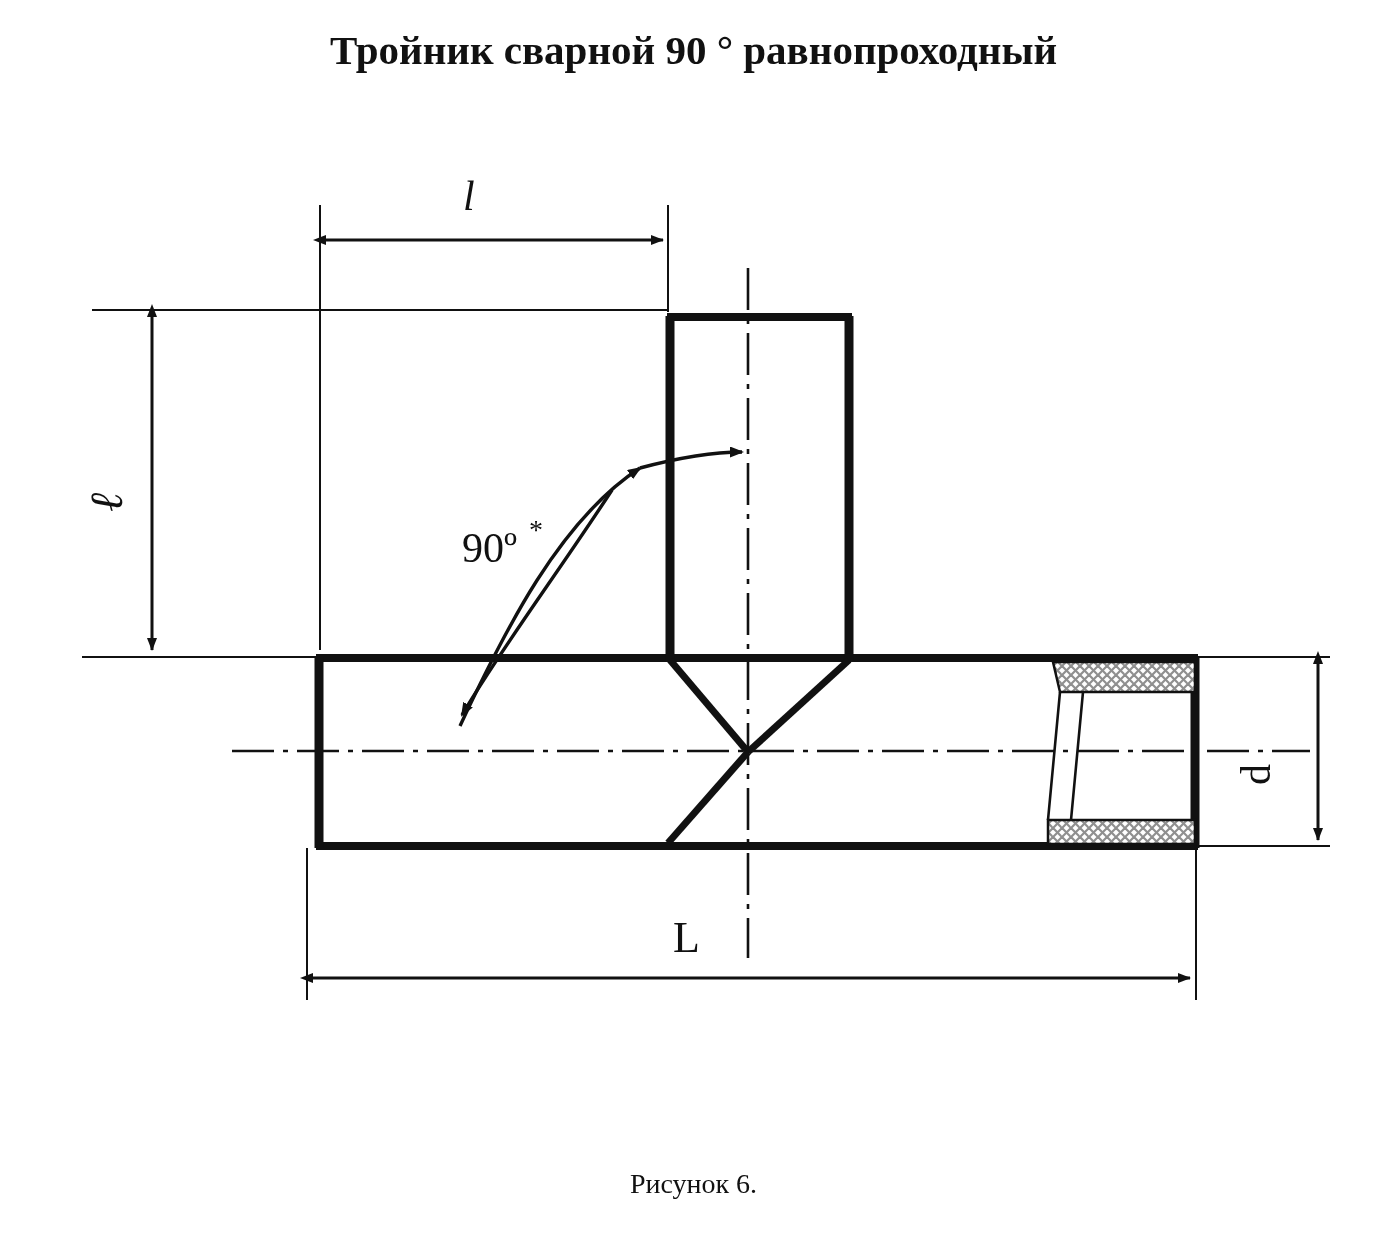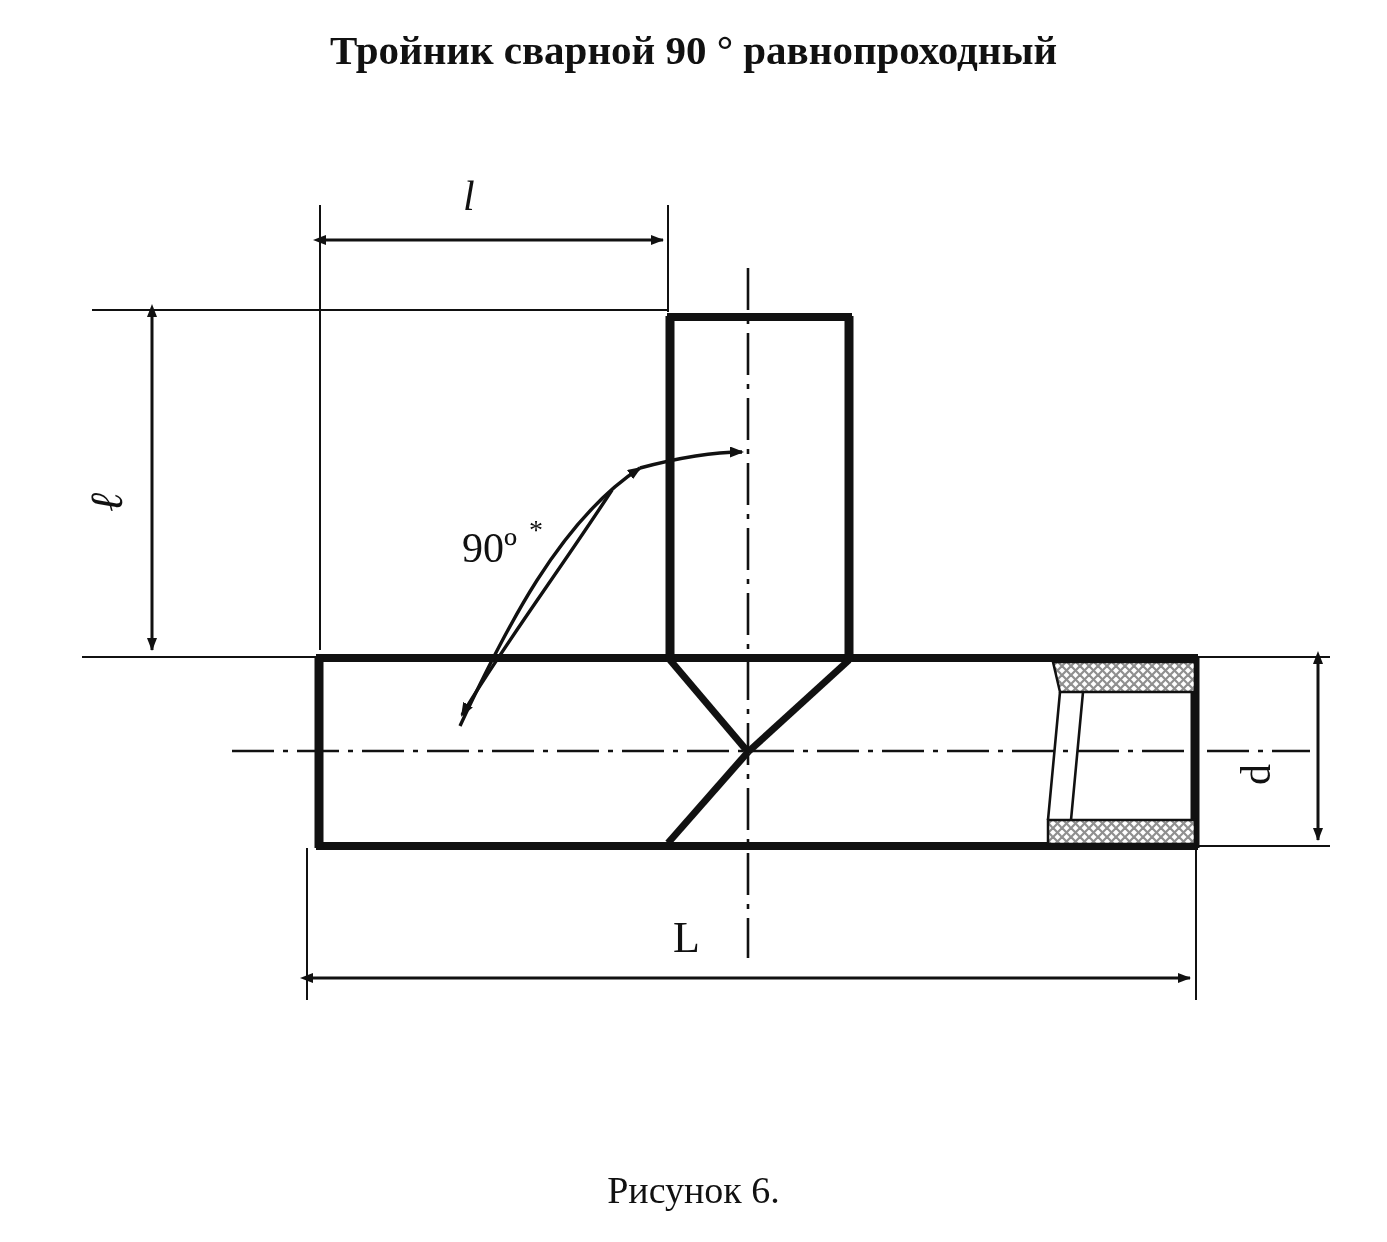--- a/index.html
+++ b/index.html
@@ -30,21 +30,21 @@
     font-weight: bold;
     font-family: "Liberation Serif", serif;
     letter-spacing: 0px;
   }
   .caption {
     position: absolute;
     top: 1168px;
     left: 0;
     width: 1387px;
     text-align: center;
-    font-size: 38px;
+    font-size: 28px;
     font-family: "Liberation Serif", serif;
   }
   svg.drawing {
     position: absolute;
     top: 0;
     left: 0;
     width: 1387px;
     height: 1242px;
   }
   .lbl {

